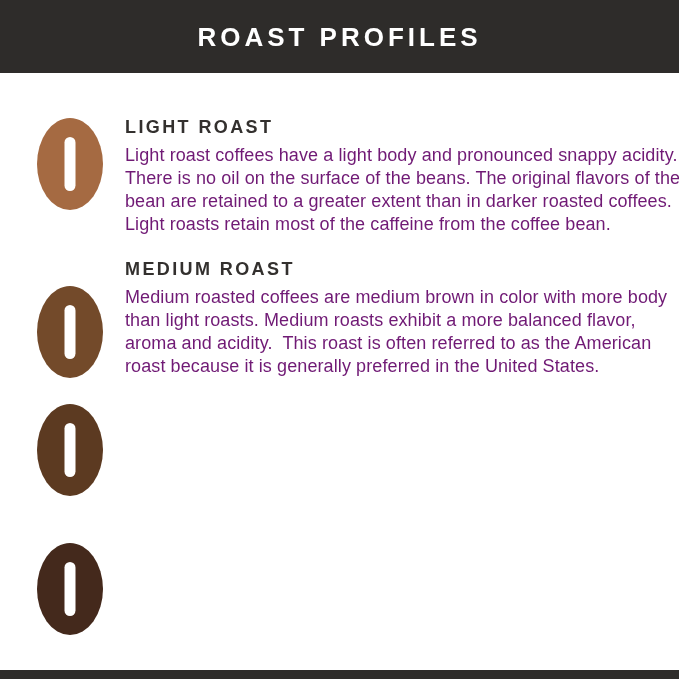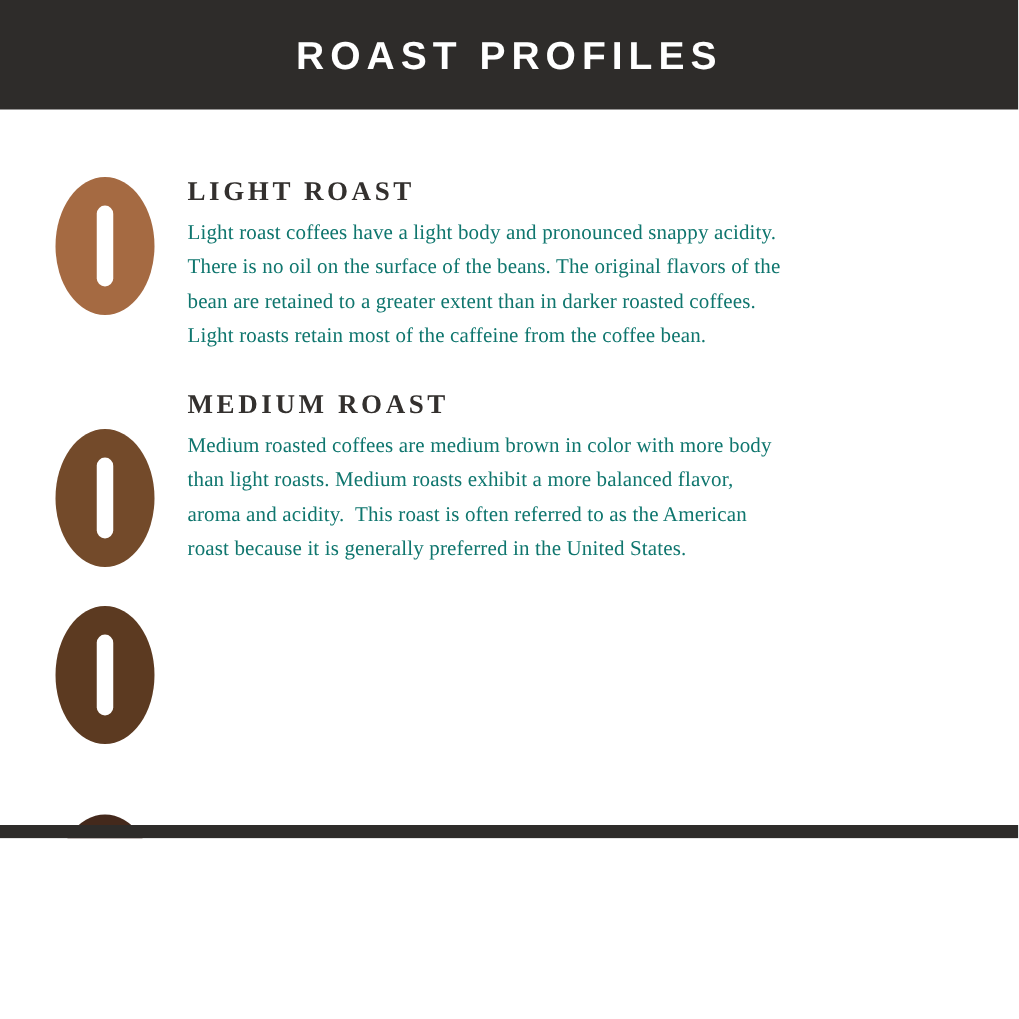--- a/index.html
+++ b/index.html
@@ -1,19 +1,19 @@
 <!DOCTYPE html>
 <html><head>
 <meta charset="utf-8">
 <style>
   html, body { margin: 0; padding: 0; background: #ffffff; }
   .canvas {
     position: relative;
     width: 679px;
-    height: 559px;
+    height: 679px;
     background: #ffffff;
     overflow: hidden;
     font-family: "Liberation Sans", sans-serif;
   }
   .header-bar {
     height: 73px;
     background: #2e2c2a;
     display: flex;
     align-items: center;
     justify-content: center;
@@ -24,21 +24,20 @@
     font-weight: bold;
     letter-spacing: 4px;
     margin-top: 2px;
   }
   .content {
     padding: 0 30px 0 37px;
   }
   .section {
     display: flex;
     align-items: flex-start;
-    font-family: Liberation Serif, serif;
   }
   .section.s1 { margin-top: 42px; }
   .section.s2 { margin-top: 21px; align-items: flex-end; }
   .section.s3 { margin-top: 23px; }
   .section.s4 { margin-top: 44px; }
   .bean-col {
     width: 88px;
     flex: 0 0 88px;
   }
   .bean {
@@ -64,22 +63,22 @@
   }
   .section-heading {
     color: #33302e;
     font-size: 18px;
     font-weight: bold;
     letter-spacing: 2.4px;
     line-height: 24px;
     margin: 0 0 5px 0;
   }
   .section-body {
-    color: #0f766e;
-    font-size: 14px;
+    color: #701a75;
+    font-size: 18px;
     line-height: 23px;
     letter-spacing: 0.1px;
     white-space: pre;
     margin: 0;
   }
   .footer-bar {
     position: absolute;
     left: 0;
     bottom: 0;
     width: 100%;

